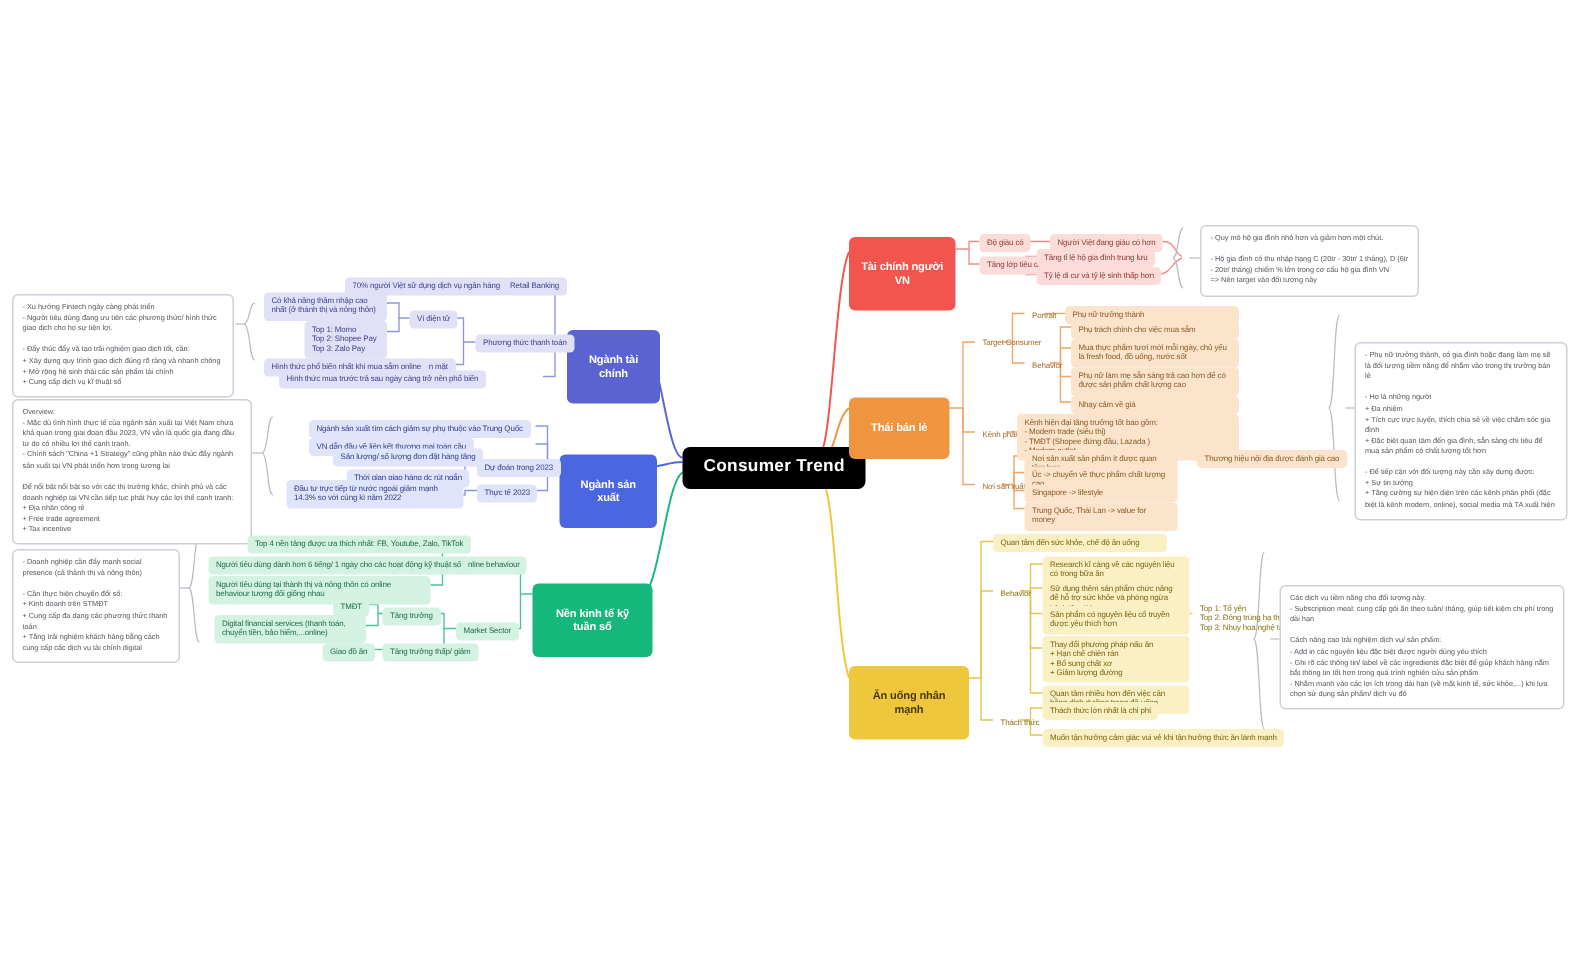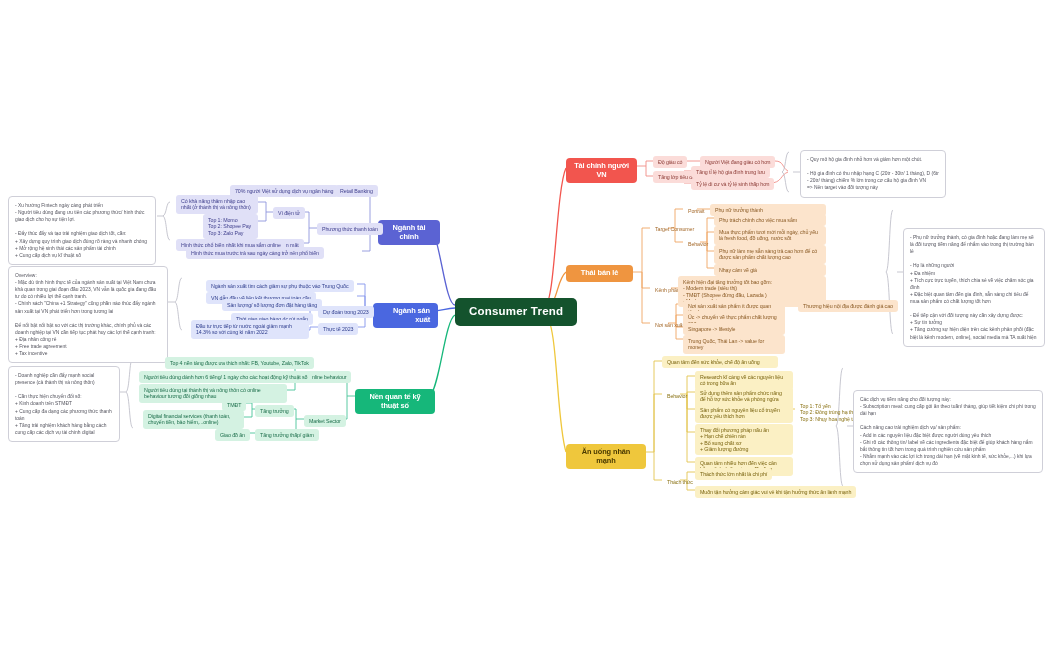--- a/index.html
+++ b/index.html
@@ -21,42 +21,42 @@
     pointer-events: none;
   }
   .node {
     position: absolute;
     line-height: 1.18;
     white-space: pre-line;
     letter-spacing: -0.1px;
   }
   
   .central {
-    background: #14532d;
+    background: #000000;
     color: #ffffff;
     font-size: 11.5px;
     font-weight: bold;
     padding: 7px 14px;
     border-radius: 5px;
     letter-spacing: 0.2px;
   }
   
   .branch {
     font-size: 7.4px;
     font-weight: bold;
     color: #ffffff;
-    padding: 4px 8px;
+    padding: 16px 8px;
     border-radius: 4px;
     text-align: center;
   }
   .b-fin   { background: #f2554e; }
   .b-retail{ background: #ef9540; }
   .b-food  { background: #efc73c; color:#4a3a00; }
   .b-bank  { background: #5b63d3; text-align: center; }
-  .b-manu  { background: #4a67e0; text-align: right; }
+  .b-manu  { background: #4a67e0; }
   .b-dig   { background: #16b77a; }
 
   
   .leaf {
     font-size: 5.3px;
     padding: 3px 5px;
     border-radius: 3px;
     color: #3a3a3a;
   }
   .lf-red    { background: #fbdcd9; color:#8c3b36; }
@@ -285,21 +285,21 @@
 
   <div class="note" style="left:8px; top:266px; width:160px;">Overview:
 - Mặc dù tình hình thực tế của ngành sản xuất tại Việt Nam chưa khả quan trong giai đoạn đầu 2023, VN vẫn là quốc gia đang đầu tư do có nhiều lợi thế cạnh tranh.
 - Chính sách "China +1 Strategy" cũng phần nào thúc đẩy ngành sản xuất tại VN phát triển hơn trong tương lai
 
 Để nổi bật nổi bật so với các thị trường khác, chính phủ và các doanh nghiệp tại VN cần tiếp tục phát huy các lợi thế cạnh tranh:
 + Địa nhân công rẻ
 + Free trade agreement
 + Tax incentive</div>
 
-  <div class="node branch b-dig" style="left:355px; top:389px; width:80px;">Nền quan tế kỹ thuật số</div>
+  <div class="node branch b-dig" style="left:355px; top:389px; width:80px;">Nền kinh tế kỹ tuần số</div>
 
   <div class="node leaf lf-green" style="left:303px; top:371px;">Online behaviour</div>
   <div class="node leaf lf-green" style="left:165px; top:357px;">Top 4 nền tảng được ưa thích nhất: FB, Youtube, Zalo, TikTok</div>
   <div class="node leaf lf-green" style="left:139px; top:371px;">Người tiêu dùng dành hơn 6 tiếng/ 1 ngày cho các hoạt động kỹ thuật số</div>
   <div class="node leaf lf-green" style="left:139px; top:384px; width:148px;">Người tiêu dùng tại thành thị và nông thôn có online behaviour tương đối giống nhau</div>
   <div class="node leaf lf-green" style="left:304px; top:415px;">Market Sector</div>
   <div class="node leaf lf-green" style="left:255px; top:405px;">Tăng trưởng</div>
   <div class="node leaf lf-green" style="left:222px; top:399px;">TMĐT</div>
   <div class="node leaf lf-green" style="left:143px; top:410px; width:101px;">Digital financial services (thanh toán, chuyển tiền, bảo hiểm,...online)</div>
   <div class="node leaf lf-green" style="left:255px; top:429px;">Tăng trưởng thấp/ giảm</div>

